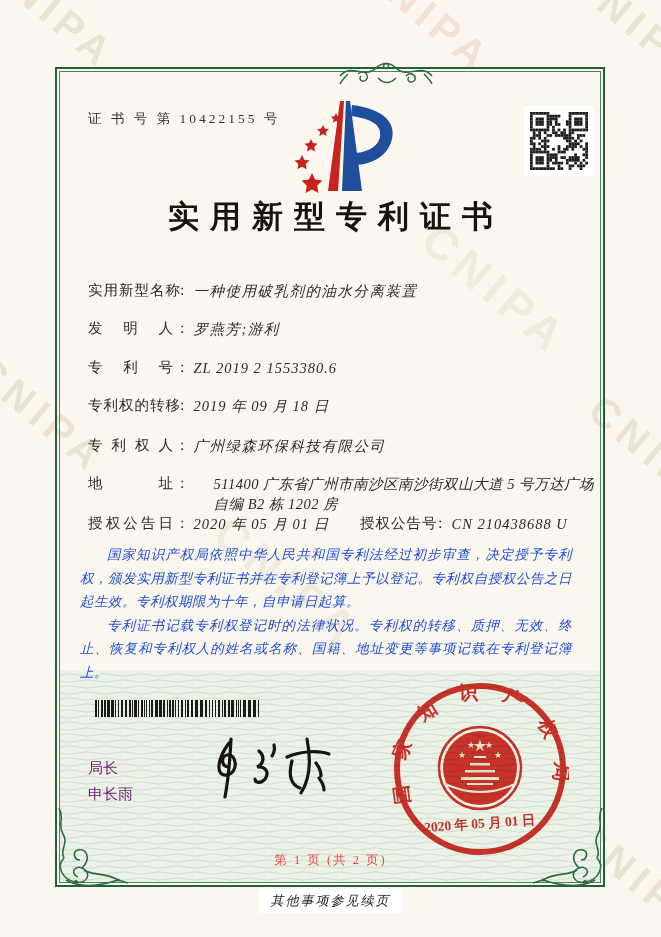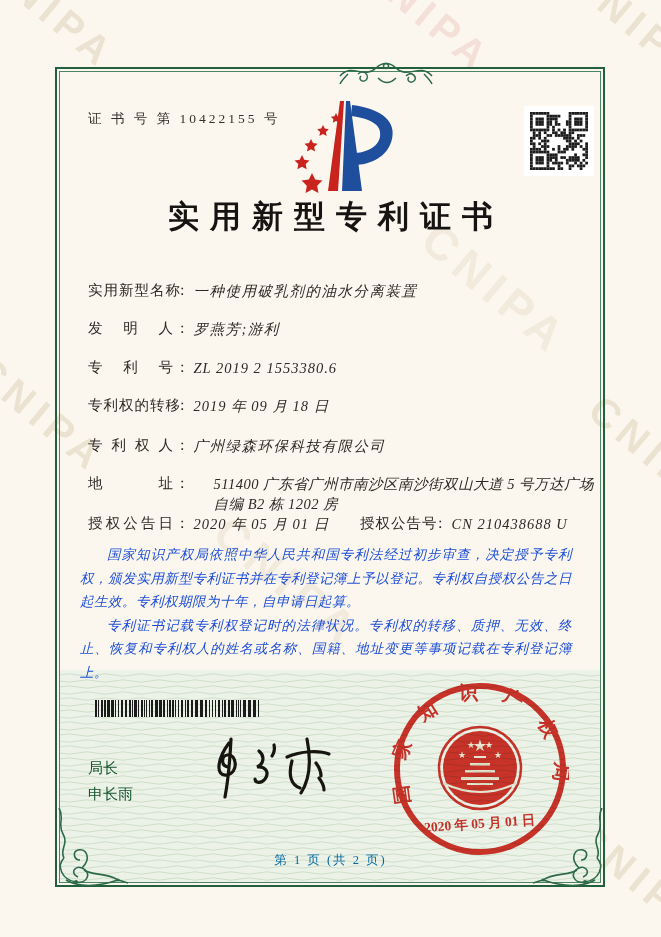--- a/index.html
+++ b/index.html
@@ -31,24 +31,24 @@
   .fcolon{display:inline-block; margin:0 4px 0 1px;}
   .fvalue{display:inline-block; width:384px; vertical-align:top; letter-spacing:1.5px; white-space:normal; line-height:20px;font-style:italic;}
   .fvalue.num{letter-spacing:1px;}
   .pair2{position:absolute; left:272px; top:0; white-space:nowrap;}
   .pair2 .flabel{width:72px;}
   .paras{left:80px; top:543px; width:492px; position:absolute; z-index:4;}
   .paras p{margin:0; font-size:13.5px; font-style:italic; line-height:23.5px; text-indent:2em;
            text-align:justify; letter-spacing:.5px; color:#1d4ed8;}
   .barcode{left:95px; top:700px;}
   .signer{left:88px; top:755px; font-family:"Liberation Sans","DejaVu Sans",sans-serif;
-          font-size:15px; color:#14532d; line-height:26px; z-index:5; position:absolute;}
+          font-size:15px; color:#701a75; line-height:26px; z-index:5; position:absolute;}
   .signature{left:195px; top:733px; z-index:5;}
   .seal{left:391px; top:682px; z-index:6; opacity:.94; mix-blend-mode:multiply;}
-  .page-num{left:0; top:852px; width:661px; text-align:center; font-size:12.5px; letter-spacing:2px; color:#0369a1; z-index:5; position:absolute;}
+  .page-num{left:0; top:852px; width:661px; text-align:center; font-size:12.5px; letter-spacing:2px; color:#ef4444; z-index:5; position:absolute;}
   .foot-note{left:0; top:889px; width:661px; text-align:center; z-index:5; position:absolute;}
   .foot-note span{display:inline-block; background:#ffffff; padding:3px 12px; font-size:13px; font-style:italic; letter-spacing:2px; color:#26241f;}
   .ornament{position:absolute; z-index:5;}
 </style>
 </head>
 <body>
 
 <div class="certificate">
 
   <span class="wm" style="left:-28px; top:-12px;">CNIPA</span>
@@ -487,14 +487,17 @@
         <rect x="70" y="95" width="38" height="3"></rect>
         <rect x="76" y="101" width="26" height="2"></rect>
       </g>
       <path d="M52,101 Q89,119 126,101" stroke="#f8f2e6" stroke-width="2" fill="none"></path>
     </g>
     <text x="89" y="146" text-anchor="middle" font-size="13.5" font-weight="bold" fill="#d5281f" transform="rotate(-4 89 146)" font-family="Liberation Serif, DejaVu Serif, serif">2020 年 05 月 01 日</text>
   </svg>
 
   <div class="page-num">第 1 页 (共 2 页)</div>
 
+  <div class="foot-note">
+    <span>其他事项参见续页</span>
+  </div>
 
 </div>
 
 </body></html>

